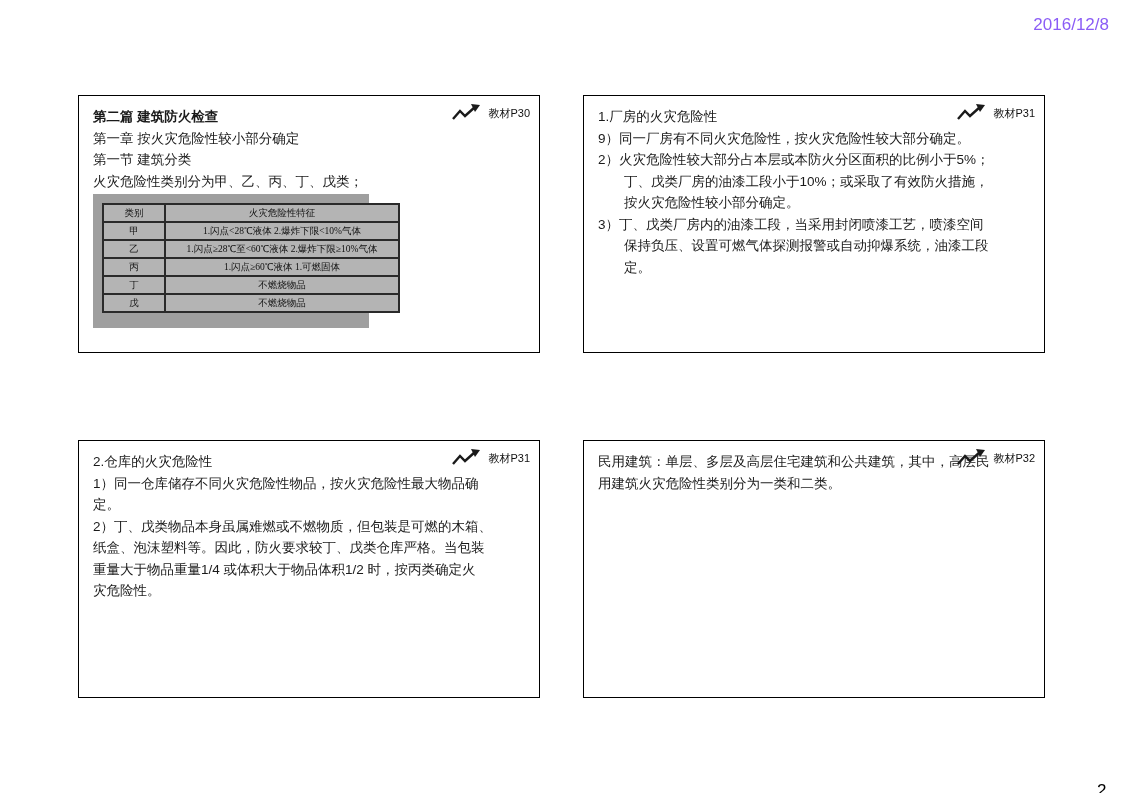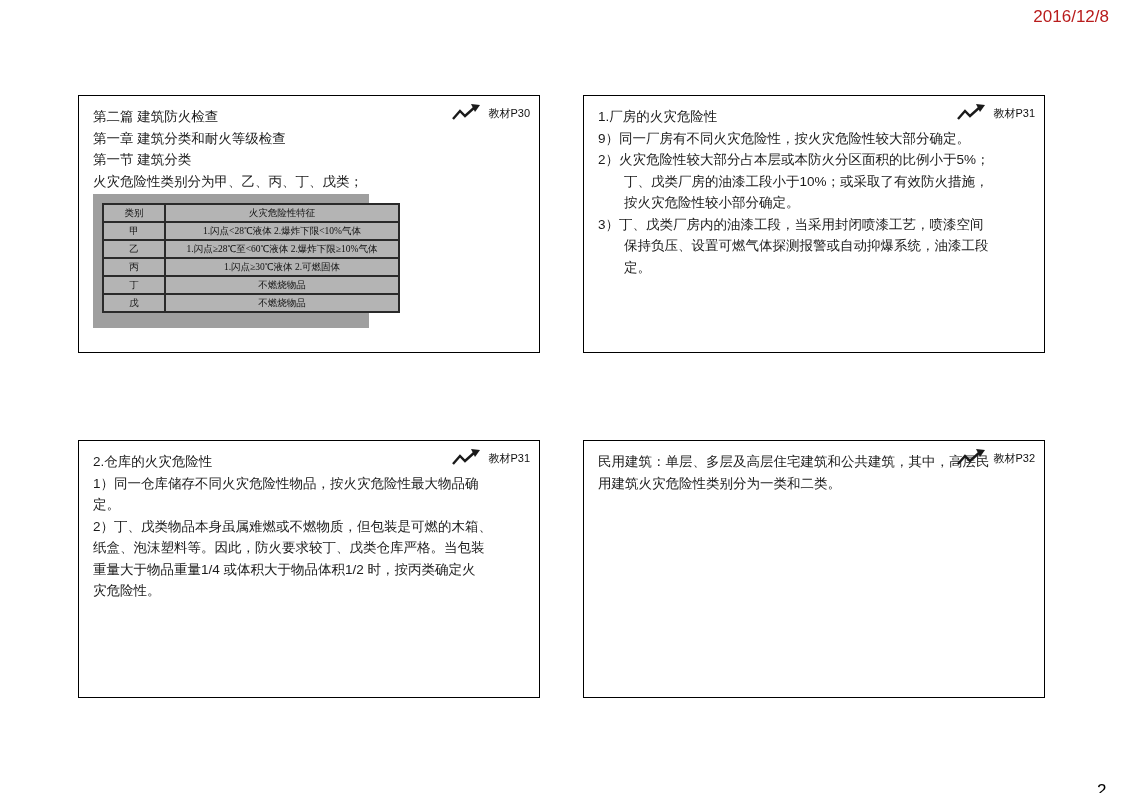--- a/index.html
+++ b/index.html
@@ -6,22 +6,22 @@
     margin: 0; padding: 0;
     width: 1122px; height: 793px;
     overflow: hidden;
     background: #ffffff;
     font-family: "Liberation Sans", sans-serif;
     color: #1a1a1a;
   }
   .page { position: absolute; top: 0; left: 0; width: 1122px; height: 793px; }
 
   .date {
-    position: absolute; top: 7px; right: 13px;
-    font-size: 17px; color: #b91c1c;
+    position: absolute; top: 15px; right: 13px;
+    font-size: 17px; color: #8b5cf6;
   }
 
   .slide {
     position: absolute;
     width: 460px; height: 256px;
     border: 1.4px solid #000;
     background: #fff;
     overflow: hidden;
     box-sizing: content-box;
   }
@@ -35,21 +35,21 @@
     display: flex; align-items: center; gap: 5px;
   }
   .marker-text { font-size: 11px; font-weight: normal; color: #111; letter-spacing: 0; }
 
   .content {
     padding: 10px 12px 0 14px;
     font-size: 13.5px;
     line-height: 21.5px;
   }
   .line { white-space: nowrap; }
-  .line.bold { font-weight: normal; }
+  .line.bold { font-weight: bold; }
   .line.indent { padding-left: 26px; }
   .u { text-decoration: underline; text-underline-offset: 2px; }
 
   .table-wrap {
     margin-top: 2px;
     width: 276px; height: 134px;
     background: #9f9f9f;
     padding: 9px 0 0 9px;
     box-sizing: border-box;
   }
@@ -90,21 +90,21 @@
   <section class="slide tl">
     <div class="marker">
       <svg width="32" height="18" viewBox="0 0 32 18">
         <path d="M2 15 L9 7 L14 12 L24 3" fill="none" stroke="#1a1a1a" stroke-width="2.4"></path>
         <polygon points="20,0 29,1 24,8" fill="#1a1a1a"></polygon>
       </svg>
       <span class="marker-text">教材P30</span>
     </div>
     <div class="content">
       <div class="line bold">第二篇 建筑防火检查</div>
-      <div class="line">第一章 建筑分类和耐火等级检查</div>
+      <div class="line">第一章 按火灾危险性较小部分确定</div>
       <div class="line">第一节 建筑分类</div>
       <div class="line">火灾危险性类别分为甲、乙、丙、丁、戊类；</div>
       <div class="table-wrap">
         <table class="risk-table">
           <colgroup>
               <col class="col-cat">
               <col class="col-feat">
             </colgroup>
           <tbody>
               <tr>
@@ -114,21 +114,21 @@
           <tr>
             <td>甲</td>
             <td>1.闪点&lt;28℃液体 2.爆炸下限&lt;10%气体</td>
           </tr>
           <tr>
             <td>乙</td>
             <td>1.闪点≥28℃至&lt;60℃液体 2.爆炸下限≥10%气体</td>
           </tr>
           <tr>
             <td>丙</td>
-            <td>1.闪点≥30℃液体 2.可燃固体</td>
+            <td>1.闪点≥60℃液体 1.可燃固体</td>
           </tr>
           <tr>
             <td>丁</td>
             <td>不燃烧物品</td>
           </tr>
           <tr>
             <td>戊</td>
             <td>不燃烧物品</td>
           </tr>
         </tbody>

